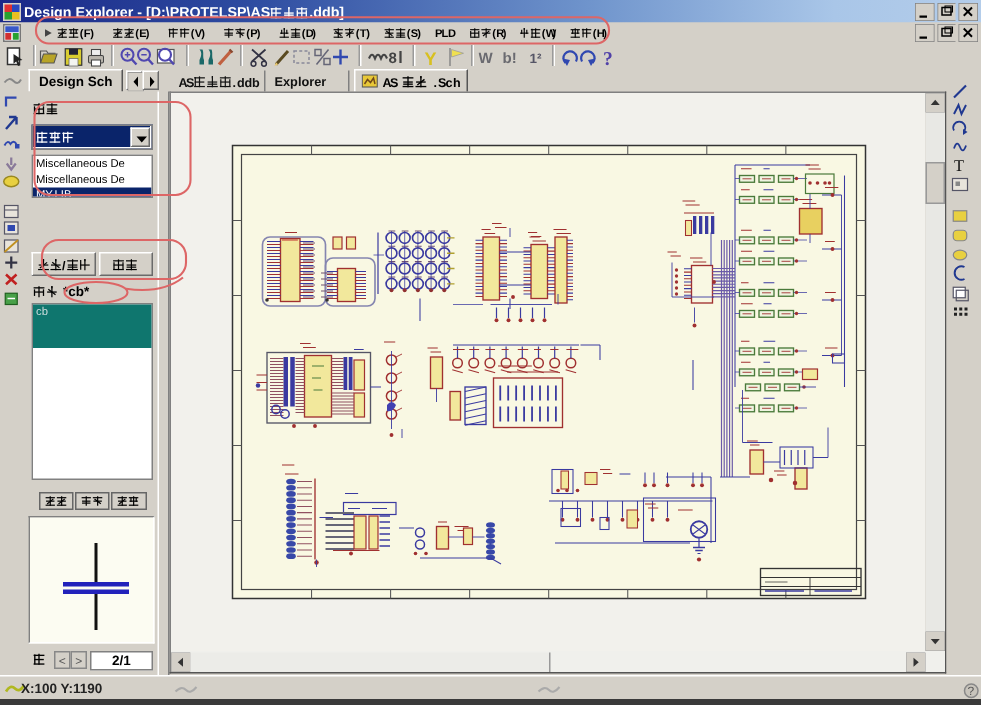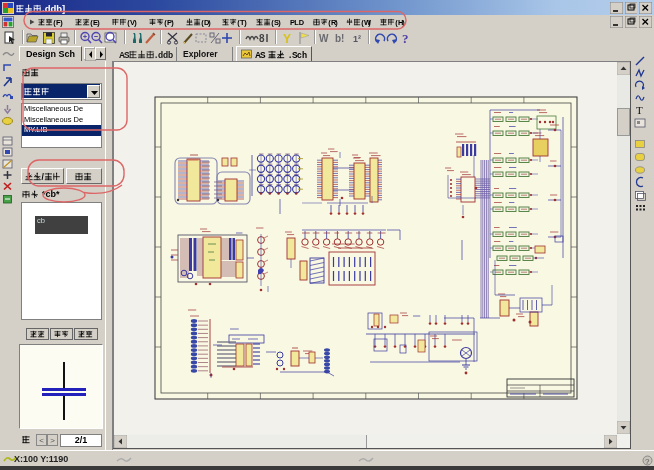--- a/index.html
+++ b/index.html
@@ -10,20 +10,21 @@
 <div class="ab" style="left:2px;top:2px;width:12px;height:12px;">
     <svg width="12" height="12">
       <rect x="0" y="0" width="12" height="12" fill="#d4d0c8"></rect>
       <rect x="1" y="1" width="5" height="5" fill="#e03030"></rect>
       <rect x="6" y="1" width="5" height="5" fill="#2848c0"></rect>
       <rect x="1" y="6" width="5" height="5" fill="#28a030"></rect>
       <rect x="6" y="6" width="5" height="5" fill="#e8c020"></rect>
     </svg>
   </div>
 <div class="ab" style="left:16px;top:3px;width:300px;height:11px;display:flex;align-items:center;font-size:9.5px;font-weight:bold;color:#fff;white-space:nowrap">
+    <span>Design&nbsp;Explorer&nbsp;-&nbsp;[D:\PROTELSP\AS</span>
     <svg width="26" height="9" style="overflow:visible">
       <g stroke="#fff" stroke-width="0.90">
         <line x1="0.4" y1="1.9" x2="7.6" y2="1.9"></line>
         <line x1="0.8" y1="4.7" x2="7.2" y2="4.7"></line>
         <line x1="0.4" y1="7.7" x2="7.6" y2="7.7"></line>
         <line x1="4.0" y1="0.9" x2="4.0" y2="8.1"></line>
         <line x1="1.2" y1="1.3" x2="1.2" y2="7.9"></line>
         <line x1="12.6" y1="0.7" x2="12.6" y2="2.1"></line>
         <line x1="9.4" y1="4.7" x2="15.8" y2="4.7"></line>
         <line x1="9.0" y1="7.7" x2="16.2" y2="7.7"></line>
@@ -635,21 +636,21 @@
         <line x1="18.4" y1="1.3" x2="18.4" y2="7.9"></line>
       </g>
       <g fill="#fff" font-family="Liberation Sans" font-weight="bold"></g>
     </svg>
   </div>
 <div class="ab btn" style="left:87px;top:85px;width:13px;height:13px;">
     <svg width="13" height="13">
       <path d="M3,5 L6.5,9 L10,5 Z" fill="#000"></path>
     </svg>
   </div>
-<div class="ab" style="left:21px;top:103px;width:81px;height:45px;background:#fff;border:1px solid #808080;font-size:7.5px;color:#000;line-height:10.5px;padding-left:2px;overflow:hidden">
+<div class="ab" style="left:21px;top:103px;width:81px;height:29px;background:#fff;border:1px solid #808080;font-size:7.5px;color:#000;line-height:10.5px;padding-left:2px;overflow:hidden">
     <div style="white-space:nowrap">Miscellaneous De</div>
     <div style="white-space:nowrap">Miscellaneous De</div>
     <div style="background:#0a246a;color:#fff;margin-left:-2px;padding-left:2px;white-space:nowrap">MY.LIB</div>
   </div>
 <div class="ab btn" style="left:21px;top:168px;width:43px;height:16px;display:flex;align-items:center;justify-content:center">
     <svg width="36" height="9" style="overflow:visible">
       <g stroke="#000" stroke-width="0.80">
         <line x1="4.0" y1="0.7" x2="4.0" y2="2.1"></line>
         <line x1="0.8" y1="4.7" x2="7.2" y2="4.7"></line>
         <line x1="0.4" y1="7.7" x2="7.6" y2="7.7"></line>
@@ -704,21 +705,21 @@
         <line x1="12.6" y1="0.7" x2="12.6" y2="2.1"></line>
         <line x1="9.4" y1="4.7" x2="15.8" y2="4.7"></line>
         <line x1="12.6" y1="0.9" x2="12.6" y2="8.1"></line>
         <line x1="10.2" y1="2.9" x2="15.0" y2="6.5"></line>
       </g>
       <g fill="#000" font-family="Liberation Sans" font-weight="bold"></g>
     </svg>
     <b style="font-size:9px;margin-left:2px">*cb*</b>
   </div>
 <div class="ab" style="left:21px;top:202px;width:81px;height:118px;background:#fff;border:1px solid #808080">
-    <div style="background:#404040;color:#cdd;font-size:7.5px;height:18px;margin:13px;padding-left:2px">cb</div>
+    <div style="background:#0f766e;color:#cdd;font-size:7.5px;height:29px;margin:0;padding-left:2px">cb</div>
   </div>
 <div class="ab" style="left:26px;top:328px;width:23px;height:12px;display:flex;align-items:center;justify-content:center;border:1px solid #666;background:#d4d0c8">
     <svg width="16" height="8" style="overflow:visible">
       <g stroke="#000" stroke-width="0.80">
         <line x1="0.4" y1="1.8" x2="6.6" y2="1.8"></line>
         <line x1="0.7" y1="4.1" x2="6.3" y2="4.1"></line>
         <line x1="0.4" y1="6.8" x2="6.6" y2="6.8"></line>
         <line x1="3.5" y1="0.9" x2="3.5" y2="7.1"></line>
         <line x1="5.6" y1="2.6" x2="1.4" y2="6.0"></line>
         <line x1="7.9" y1="1.8" x2="14.2" y2="1.8"></line>

